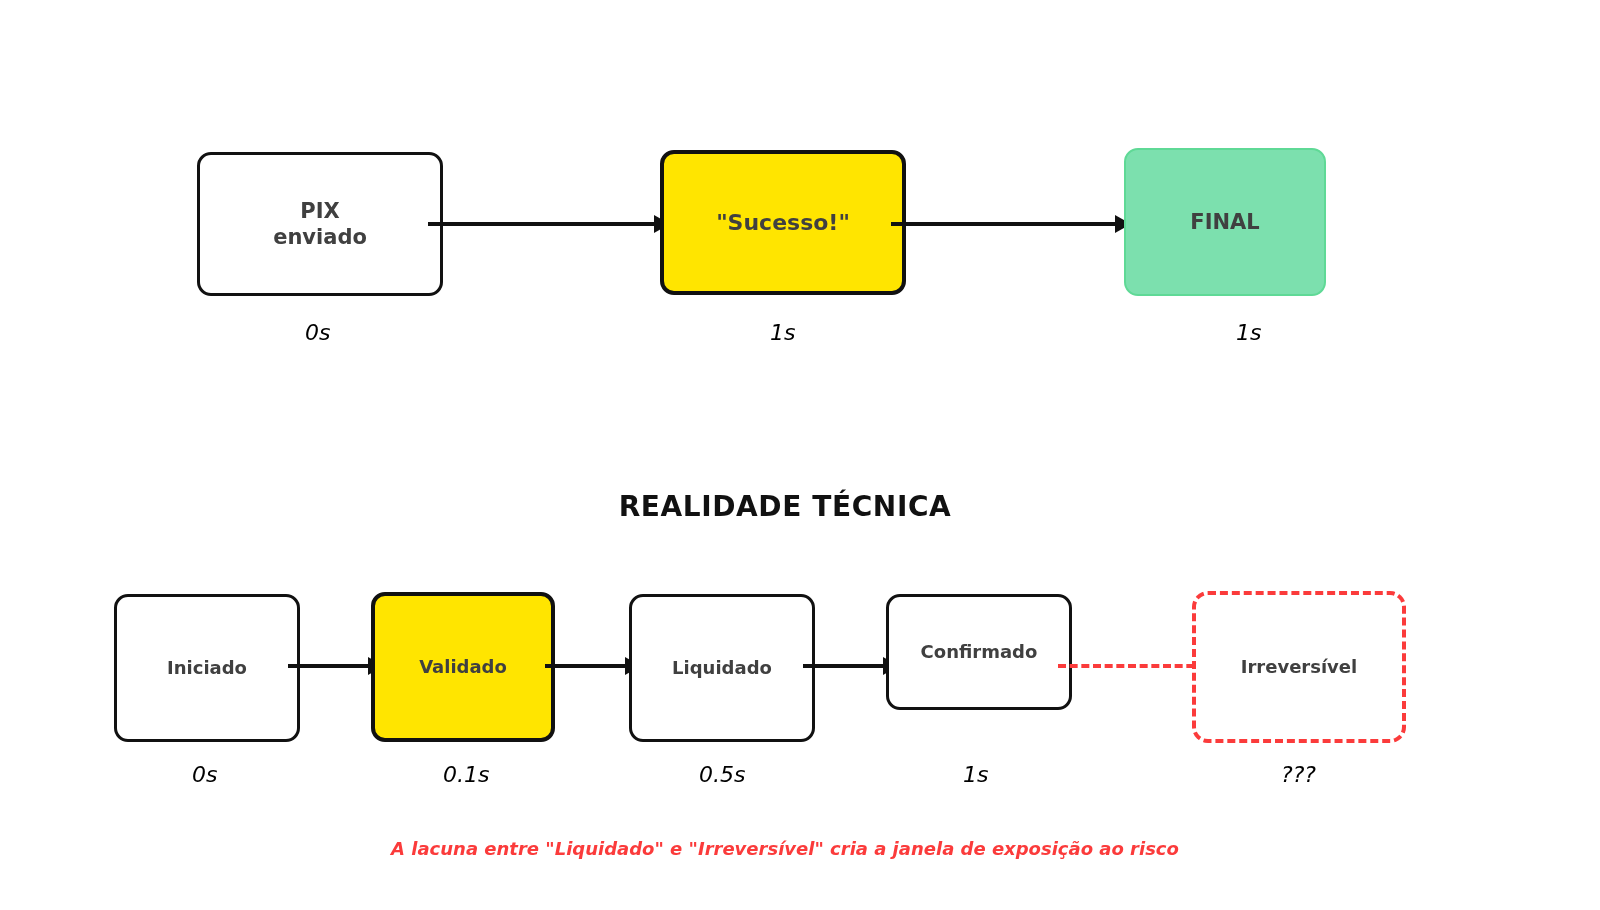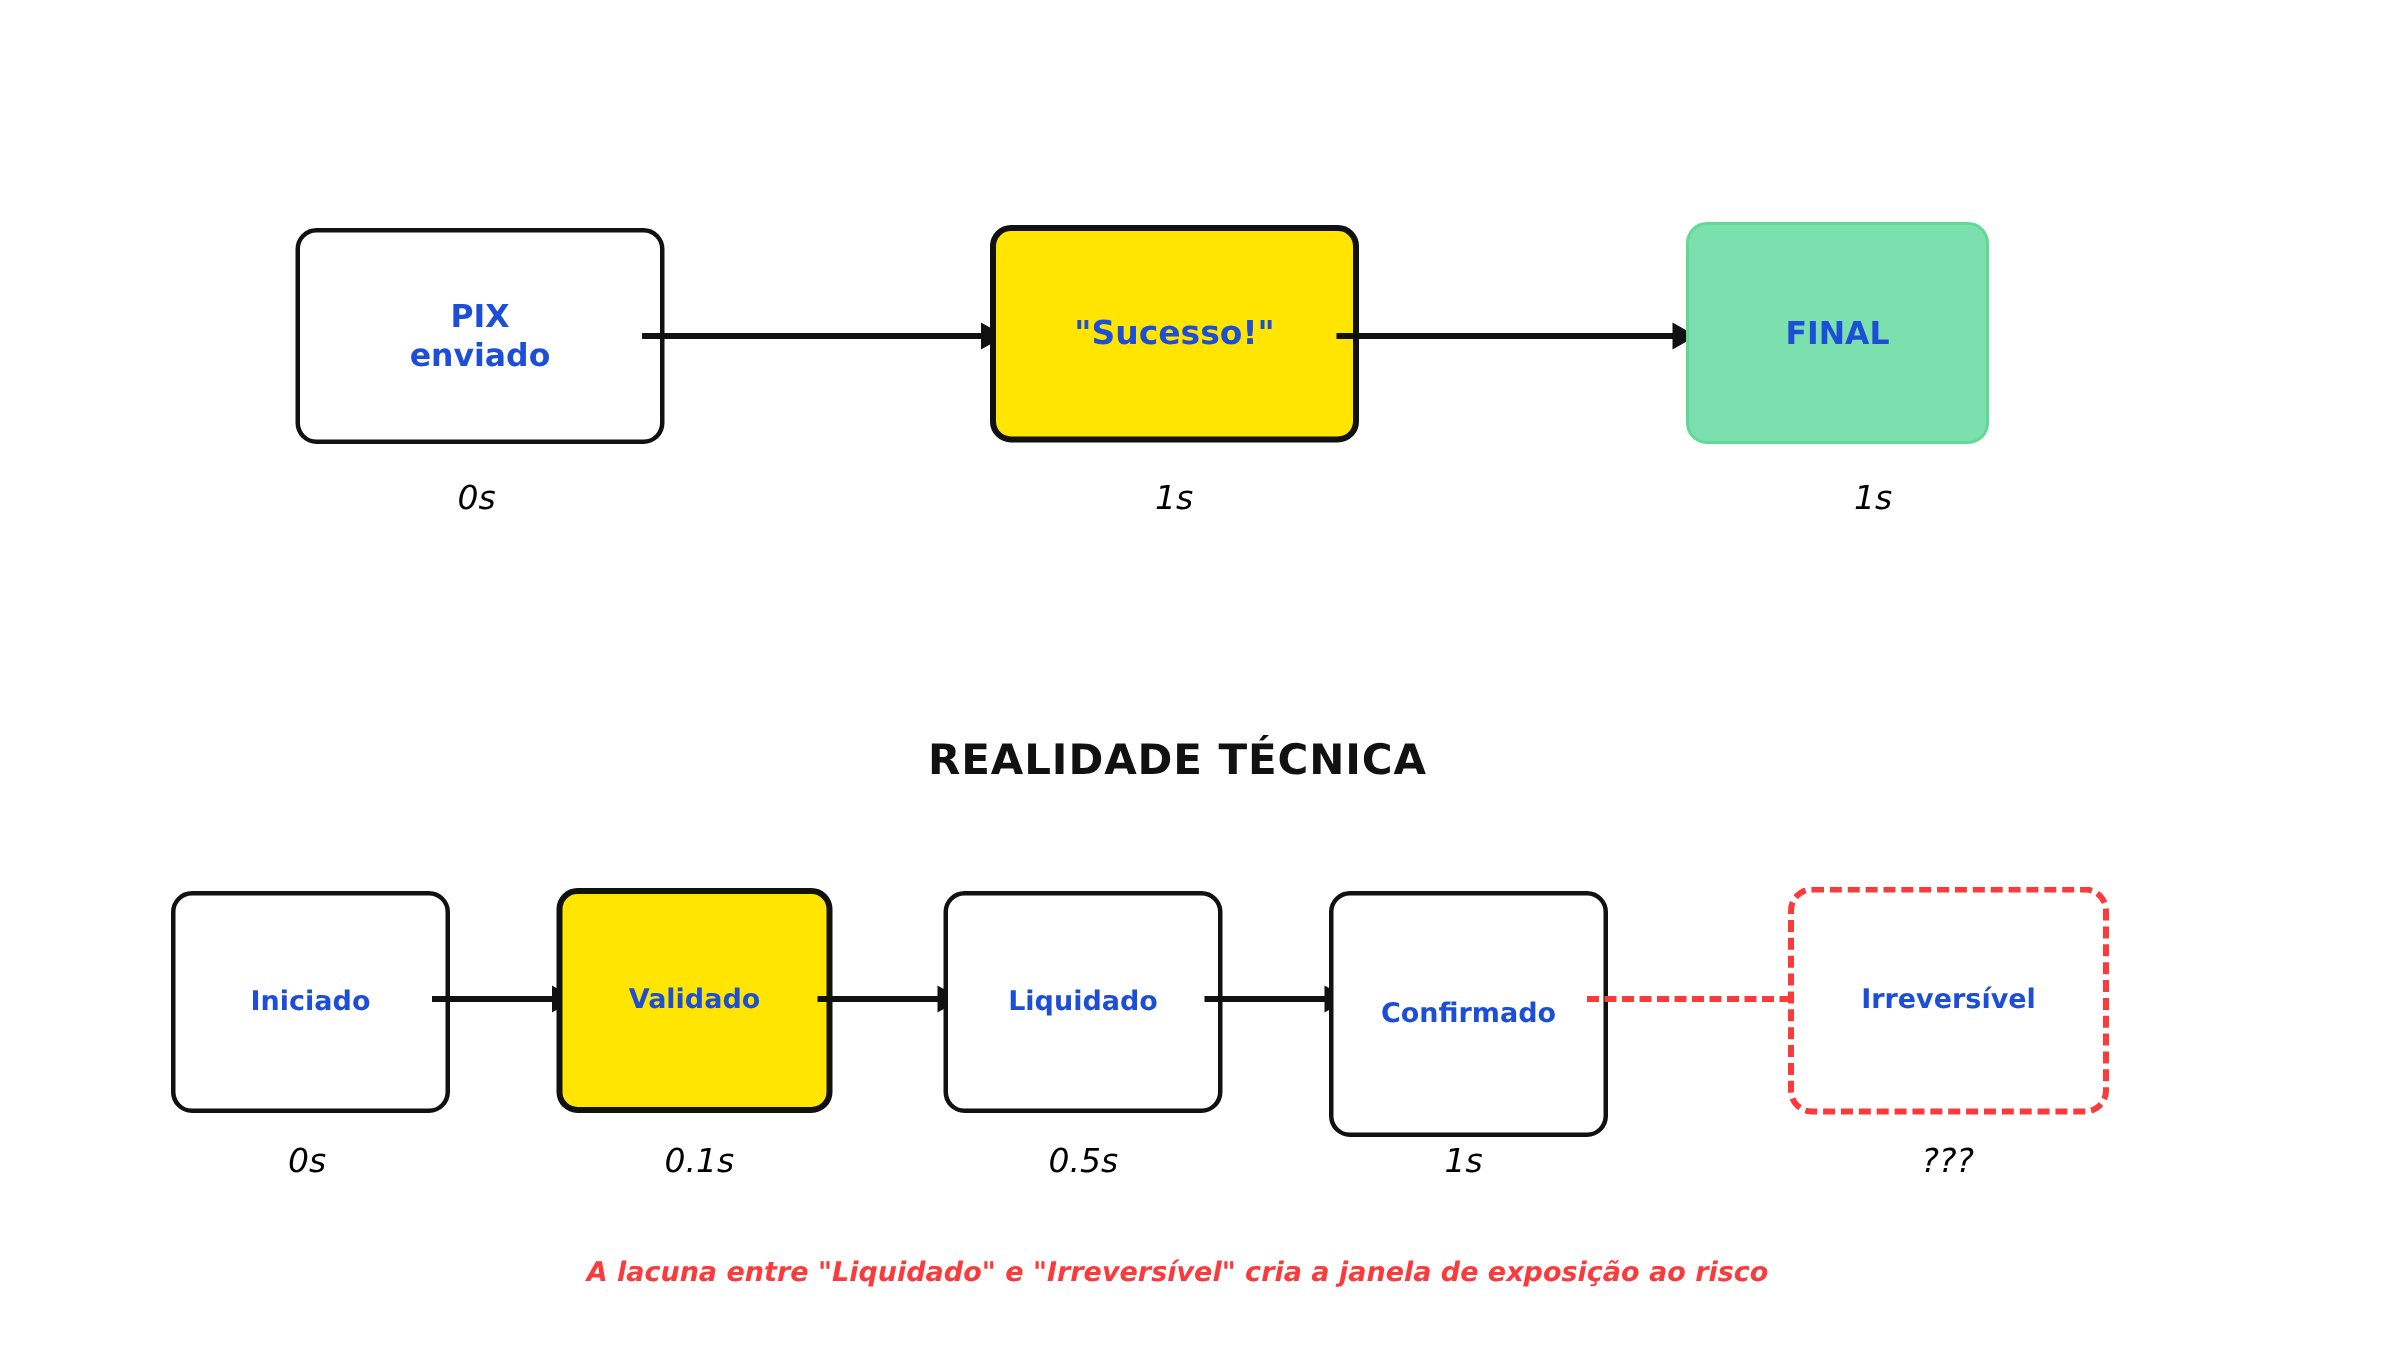--- a/index.html
+++ b/index.html
@@ -39,21 +39,21 @@
   
   .node {
     position: absolute;
     box-sizing: border-box;
     display: flex;
     align-items: center;
     justify-content: center;
     text-align: center;
     border-radius: 14px;
     font-weight: bold;
-    color: #1d4ed8;
+    color: #404040;
     line-height: 1.25;
     background: #ffffff;
     border: 3px solid #111111;
   }
   .node.thick  { border-width: 4px; }
   .node.yellow { background: #FFE500; border-color: #111111; }
   .node.green  { background: #7CE0AE; border: 2px solid #5FD996; }
   .node.dashed-red {
     background: #ffffff;
     border: 4px dashed #FB3B3B;
@@ -170,21 +170,21 @@
   <div class="node" style="left:629px; top:594px; width:186px; height:148px; font-size:18px;">
     <span>Liquidado</span>
   </div>
   <div class="time-label" style="left:699px; top:762px;">0.5s</div>
 
   <div class="arrow" style="left:803px; top:666px; width:96px;">
     <div class="shaft" style="width:82px;"></div>
     <div class="head" style="left:80px;"></div>
   </div>
 
-  <div class="node" style="left:886px; top:594px; width:186px; height:164px; font-size:18px;">
+  <div class="node" style="left:886px; top:594px; width:186px; height:116px; font-size:18px;">
     <span>Confirmado</span>
   </div>
   <div class="time-label" style="left:963px; top:762px;">1s</div>
 
   <div class="arrow red" style="left:1058px; top:666px; width:162px;">
     <div class="shaft" style="width:148px;"></div>
     <div class="head" style="left:146px;"></div>
   </div>
 
   <div class="node dashed-red" style="left:1192px; top:591px; width:214px; height:152px; font-size:18px;">

